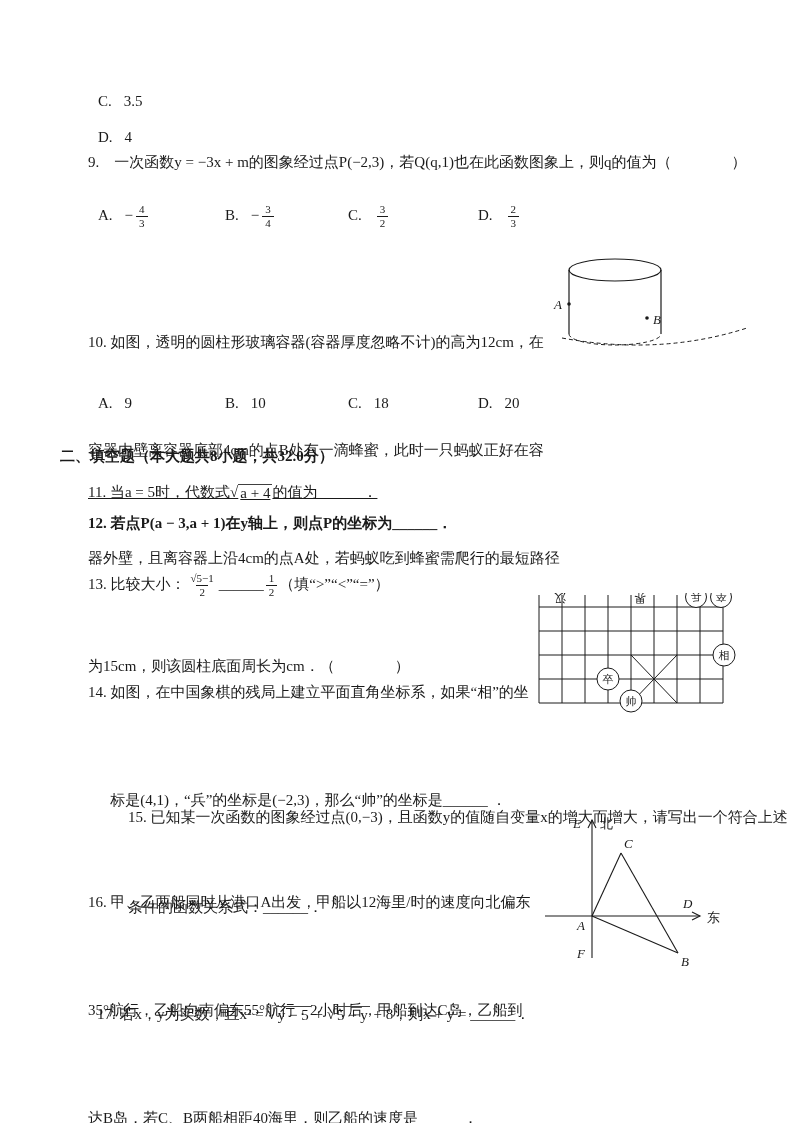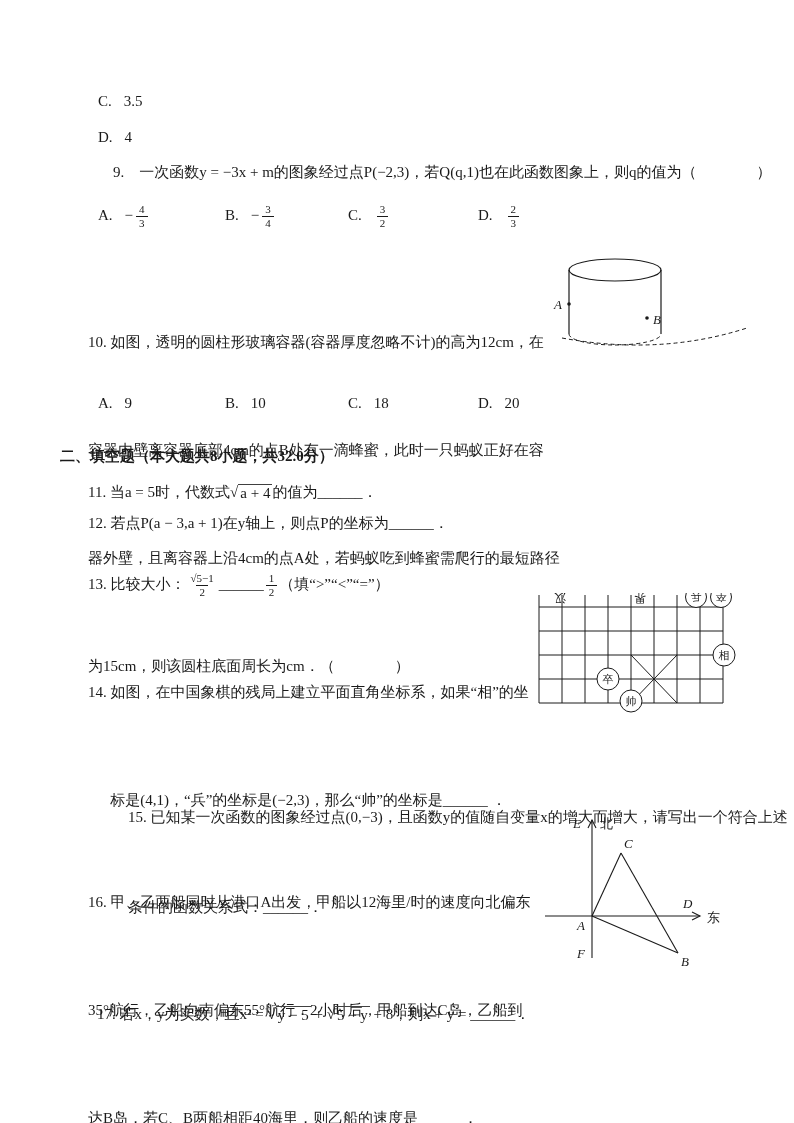--- a/index.html
+++ b/index.html
@@ -30,21 +30,21 @@
 
   <div class="abs row" style="left:98px; top:92px;">
     <span class="optlabel">C.</span>
     <span>3.5</span>
   </div>
   <div class="abs row" style="left:98px; top:128px;">
     <span class="optlabel">D.</span>
     <span>4</span>
   </div>
 
-  <div class="abs" style="left:88px; top:163px;margin-left:25px;">9.　一次函数y = −3x + m的图象经过点P(−2,3)，若Q(q,1)也在此函数图象上，则q的值为（　　　　）</div>
+  <div class="abs" style="left:88px; top:153px;">9.　一次函数y = −3x + m的图象经过点P(−2,3)，若Q(q,1)也在此函数图象上，则q的值为（　　　　）</div>
 
   <div class="abs row" style="left:98px; top:203px;">
     <span class="optlabel">A.</span>
     <span class="sign">−</span>
     <span class="frac">
       <span class="num">4</span>
       <span class="den">3</span>
     </span>
   </div>
   <div class="abs row" style="left:225px; top:203px;">
@@ -103,25 +103,25 @@
     <path d="M29,84 A46,11 0 0 0 121,84" fill="none" stroke="#1a1a1a" stroke-width="1" stroke-dasharray="4,3"></path>
     <path d="M22,88 Q120,106 207,78" fill="none" stroke="#1a1a1a" stroke-width="1" stroke-dasharray="4,3"></path>
     <circle cx="29" cy="54" r="1.8" fill="#1a1a1a"></circle>
     <text x="14" y="59" font-size="13" class="it">A</text>
     <circle cx="107" cy="68" r="1.8" fill="#1a1a1a"></circle>
     <text x="113" y="74" font-size="13" class="it">B</text>
   </svg>
 
   <div class="abs sect" style="left:60px; top:447px;">二、填空题（本大题共8小题，共32.0分）</div>
 
-  <div class="abs row" style="left:88px; top:483px;">
+  <div class="abs row" style="left:88px; top:483px;text-decoration:underline;">
     <span>11. 当a = 5时，代数式√</span><span class="radicand">a + 4</span><span>的值为______．</span>
   </div>
 
-  <div class="abs" style="left:88px; top:514px;">12. 若点P(a − 3,a + 1)在y轴上，则点P的坐标为______．</div>
+  <div class="abs" style="left:88px; top:514px;font-weight:bold;">12. 若点P(a − 3,a + 1)在y轴上，则点P的坐标为______．</div>
 
   <div class="abs row" style="left:88px; top:572px;">
     <span>13. 比较大小：</span>
     <span class="frac">
       <span class="num">√5−1</span>
       <span class="den">2</span>
     </span>
     <span>______</span>
     <span class="frac">
       <span class="num">1</span>

